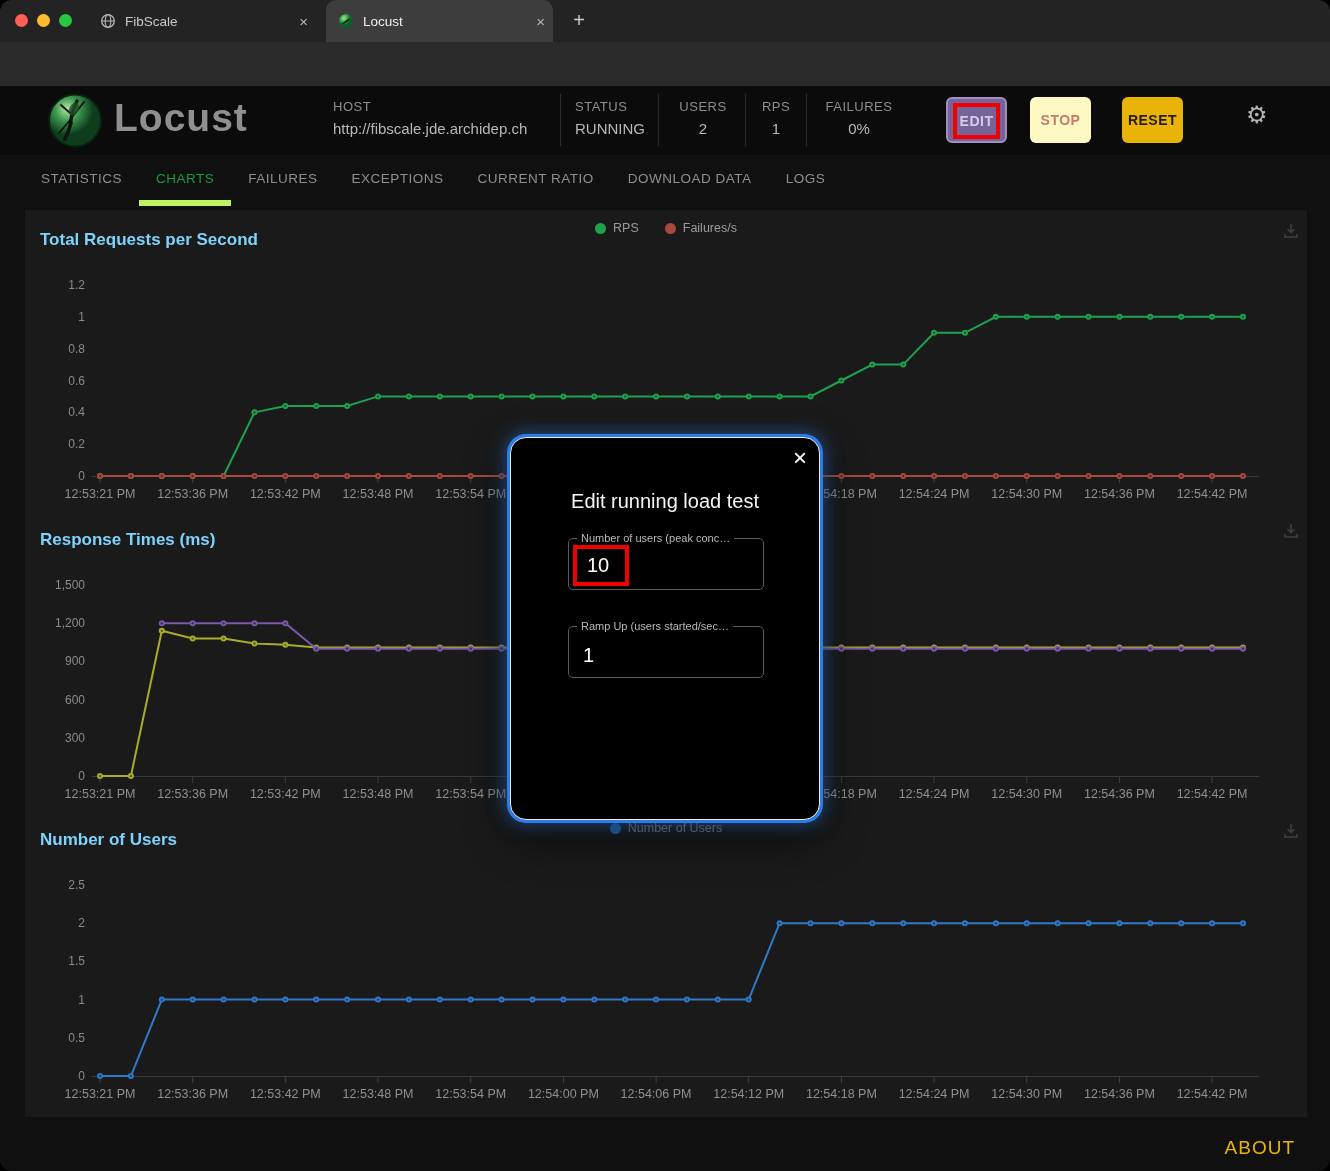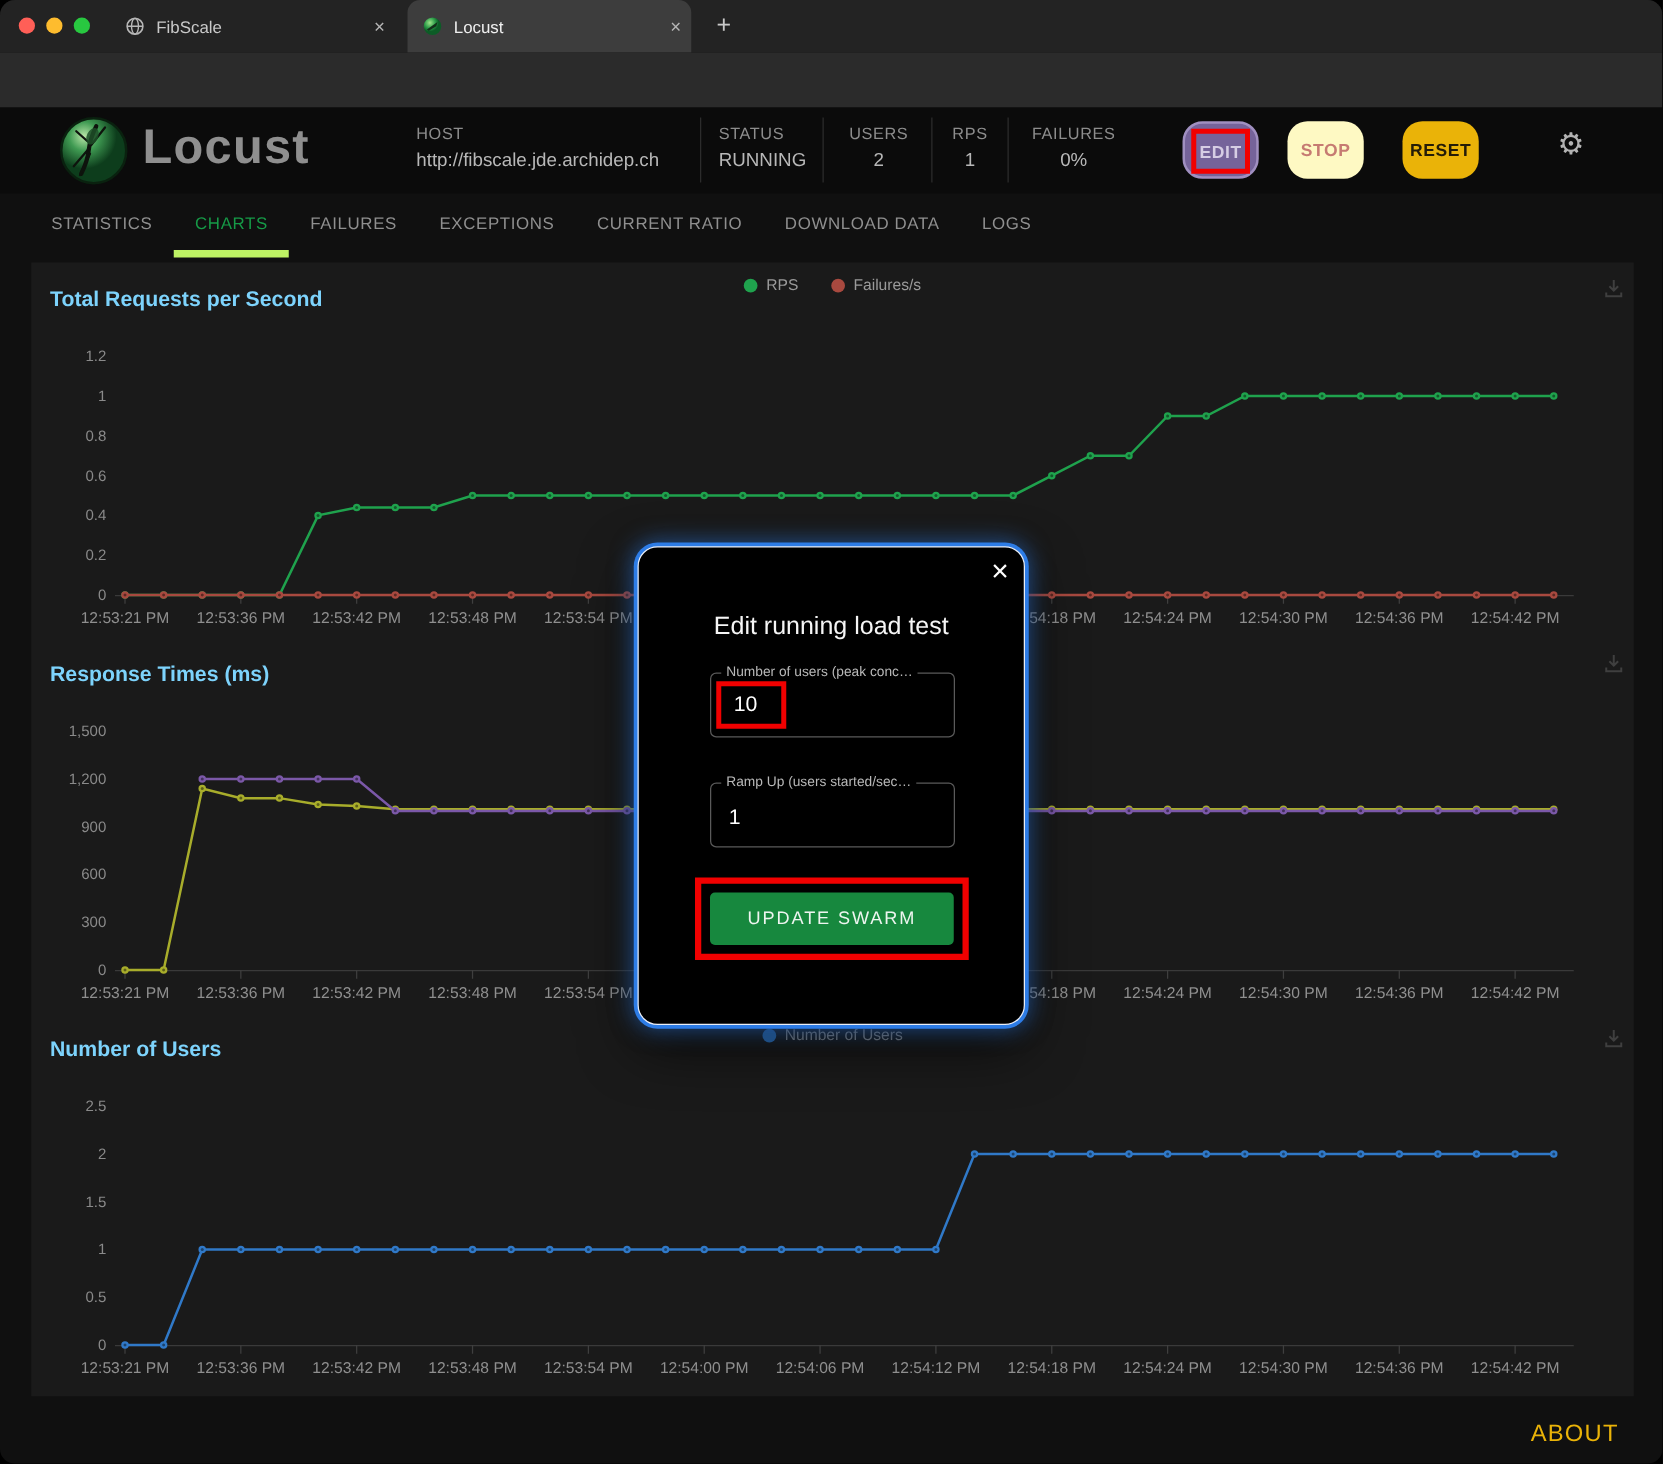--- a/index.html
+++ b/index.html
@@ -29,21 +29,21 @@
 
   
   .lheader { position:absolute; left:0; top:86px; width:1330px; height:69px; background:#0b0b0b; }
   .brand { position:absolute; left:114px; top:10px; font-size:39px; font-weight:bold; color:#8f8f8f; letter-spacing:1px; }
   .logo { position:absolute; left:47px; top:7px; }
   .hblock { position:absolute; top:13px; }
   .hblock .hlabel { font-size:13px; color:#8d8d8d; letter-spacing:.5px; margin-bottom:6px; }
   .hblock .hvalue { font-size:15px; color:#b8b8b8; }
   .hblock.center { text-align:center; }
   .hdivider { position:absolute; top:8px; width:1px; height:52px; background:#2c2c2c; }
-  .hbtn { position:absolute; top:11px; height:46px; border-radius:16px; border:none; font-size:14px; font-weight:bold; font-family:inherit; letter-spacing:.5px; }
+  .hbtn { position:absolute; top:11px; height:46px; border-radius:6px; border:none; font-size:14px; font-weight:bold; font-family:inherit; letter-spacing:.5px; }
   .hbtn.edit { left:946px; width:61px; background:#75639a; border:2px solid #a röd08fc0; border:2px solid #a08fc0; color:#d6cde4; padding:0; }
   .hbtn.edit .red-box { display:flex; align-items:center; justify-content:center; border:4px solid #f10000; margin:4px 5px; padding:6px 2px; }
   .hbtn.stop { left:1030px; width:61px; background:#fef9c3; color:#c67b72; }
   .hbtn.reset { left:1122px; width:61px; background:#eab308; color:#241c08; }
   .gear { position:absolute; left:1246px; top:15px; font-size:24px; color:#b3b3b3; }
 
   
   .lnav { position:absolute; left:0; top:155px; width:1330px; height:55px; background:#101010; display:flex; align-items:flex-start; padding:16px 0 0 24px; }
   .lnav .nav-item { font-size:13.5px; letter-spacing:.5px; color:#8f8f8f; padding:0 17px 14px 17px; }
   .lnav .nav-item.active { color:#169a47; border-bottom:6px solid #bef264; }
@@ -61,21 +61,21 @@
 
   .footer-about { position:absolute; right:35px; top:1137px; font-size:19px; color:#eab308; letter-spacing:1px; }
 
   
   .modal { position:absolute; left:510px; top:437px; width:310px; height:383px; background:#000; border-radius:16px;
            border:1.5px solid #e9edf6; box-shadow:0 0 0 3px #2d7ce6, 0 0 18px 4px rgba(45,124,230,.55), 0 16px 44px rgba(0,0,0,.7); }
   .modal-close { position:absolute; right:12px; top:6px; background:none; border:none; color:#fff; font-size:24px; font-family:inherit; }
   .modal-title { position:absolute; left:0; top:52px; width:100%; text-align:center; color:#f5f5f5; font-size:20px; font-weight:400; }
   .mfield { position:absolute; left:57px; width:196px; height:52px; border:1px solid #5a5a5a; border-radius:5px; }
   .mfield .flabel { position:absolute; top:-7px; left:8px; background:#000; padding:0 4px; font-size:11px; color:#b8b8b8; white-space:nowrap; max-width:182px; overflow:hidden; }
-  .mfield input { background:transparent; border:none; outline:none; color:#fff; font-size:17px; font-family:inherit; width:60px; }
+  .mfield input { background:transparent; border:none; outline:none; color:#fff; font-size:20px; font-family:inherit; width:60px; }
   .mfield.f2 input { margin:17px 0 0 14px; }
   .annot-val { position:absolute; left:4px; top:6px; border:4px solid #f10000; padding:5px 4px 5px 10px; }
   .annot-val input { width:34px; }
   .annot-btn { position:absolute; left:45px; top:264px; border:5px solid #f10000; padding:7px; }
   .swarm-btn { width:195px; height:42px; background:#17883e; border:none; border-radius:4px; color:#eef5f0; font-size:14.5px; font-family:inherit; letter-spacing:1.5px; box-shadow:0 2px 4px rgba(0,0,0,.5); }
 </style>
 </head>
 <body>
 
 <div class="window">
@@ -740,18 +740,15 @@
       <span class="annot-val">
         <input value="10" style="">
       </span>
     </div>
 
     <div class="mfield f2" style="top:188px">
       <span class="flabel">Ramp Up (users started/sec…</span>
       <input value="1" style="">
     </div>
 
-    <div class="annot-btn">
-      <button class="swarm-btn">UPDATE SWARM</button>
-    </div>
   </div>
 
 </div>
 
 </body></html>

